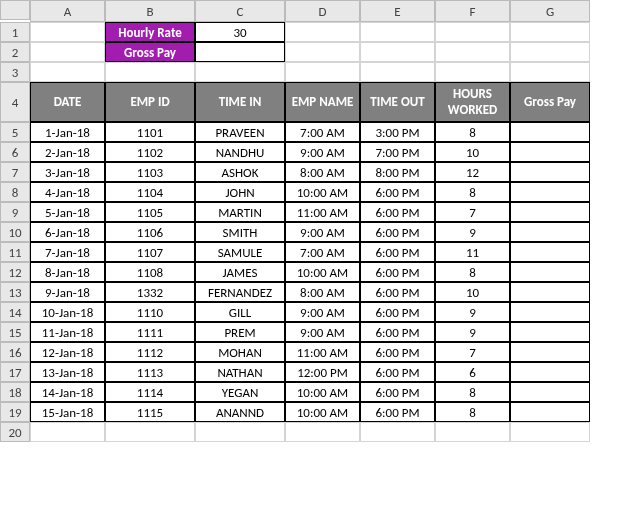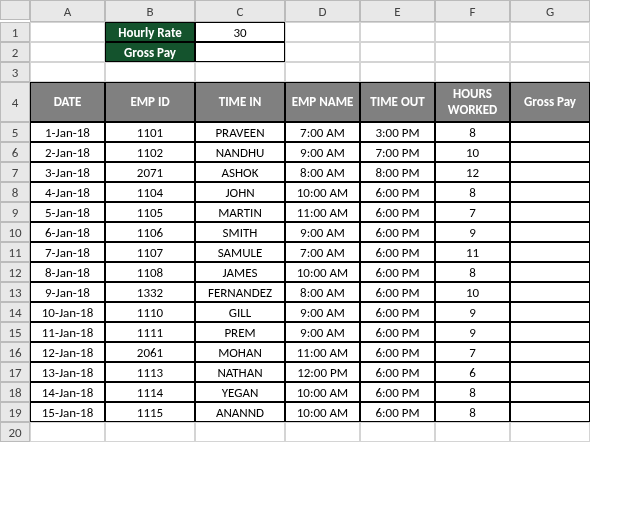--- a/index.html
+++ b/index.html
@@ -40,21 +40,21 @@
       color: #444;
       font-weight: normal;
       border: 1px solid #bbb;
       text-align: center;
     }
     .corner {
       background: #e8e8e8;
       border: 1px solid #bbb;
     }
     .green-cell {
-      background: #14532d;
+      background: #a21caf;
       color: #fff;
       font-weight: bold;
       border: 1px solid #000 !important;
     }
     .bordered-cell {
       border: 1px solid #000 !important;
       text-align: right;
     }
     .tbl-header {
       background: #808080;
@@ -130,21 +130,21 @@
     <div class="cell row-header">6</div>
     <div class="cell tbl-cell">2-Jan-18</div>
     <div class="cell tbl-cell">1102</div>
     <div class="cell tbl-cell">NANDHU</div>
     <div class="cell tbl-cell">9:00 AM</div>
     <div class="cell tbl-cell">7:00 PM</div>
     <div class="cell tbl-cell">10</div>
     <div class="cell tbl-cell"></div>
     <div class="cell row-header">7</div>
     <div class="cell tbl-cell">3-Jan-18</div>
-    <div class="cell tbl-cell">2071</div>
+    <div class="cell tbl-cell">1103</div>
     <div class="cell tbl-cell">ASHOK</div>
     <div class="cell tbl-cell">8:00 AM</div>
     <div class="cell tbl-cell">8:00 PM</div>
     <div class="cell tbl-cell">12</div>
     <div class="cell tbl-cell"></div>
     <div class="cell row-header">8</div>
     <div class="cell tbl-cell">4-Jan-18</div>
     <div class="cell tbl-cell">1104</div>
     <div class="cell tbl-cell">JOHN</div>
     <div class="cell tbl-cell">10:00 AM</div>
@@ -202,21 +202,21 @@
     <div class="cell row-header">15</div>
     <div class="cell tbl-cell">11-Jan-18</div>
     <div class="cell tbl-cell">1111</div>
     <div class="cell tbl-cell">PREM</div>
     <div class="cell tbl-cell">9:00 AM</div>
     <div class="cell tbl-cell">6:00 PM</div>
     <div class="cell tbl-cell">9</div>
     <div class="cell tbl-cell"></div>
     <div class="cell row-header">16</div>
     <div class="cell tbl-cell">12-Jan-18</div>
-    <div class="cell tbl-cell">2061</div>
+    <div class="cell tbl-cell">1112</div>
     <div class="cell tbl-cell">MOHAN</div>
     <div class="cell tbl-cell">11:00 AM</div>
     <div class="cell tbl-cell">6:00 PM</div>
     <div class="cell tbl-cell">7</div>
     <div class="cell tbl-cell"></div>
     <div class="cell row-header">17</div>
     <div class="cell tbl-cell">13-Jan-18</div>
     <div class="cell tbl-cell">1113</div>
     <div class="cell tbl-cell">NATHAN</div>
     <div class="cell tbl-cell">12:00 PM</div>

